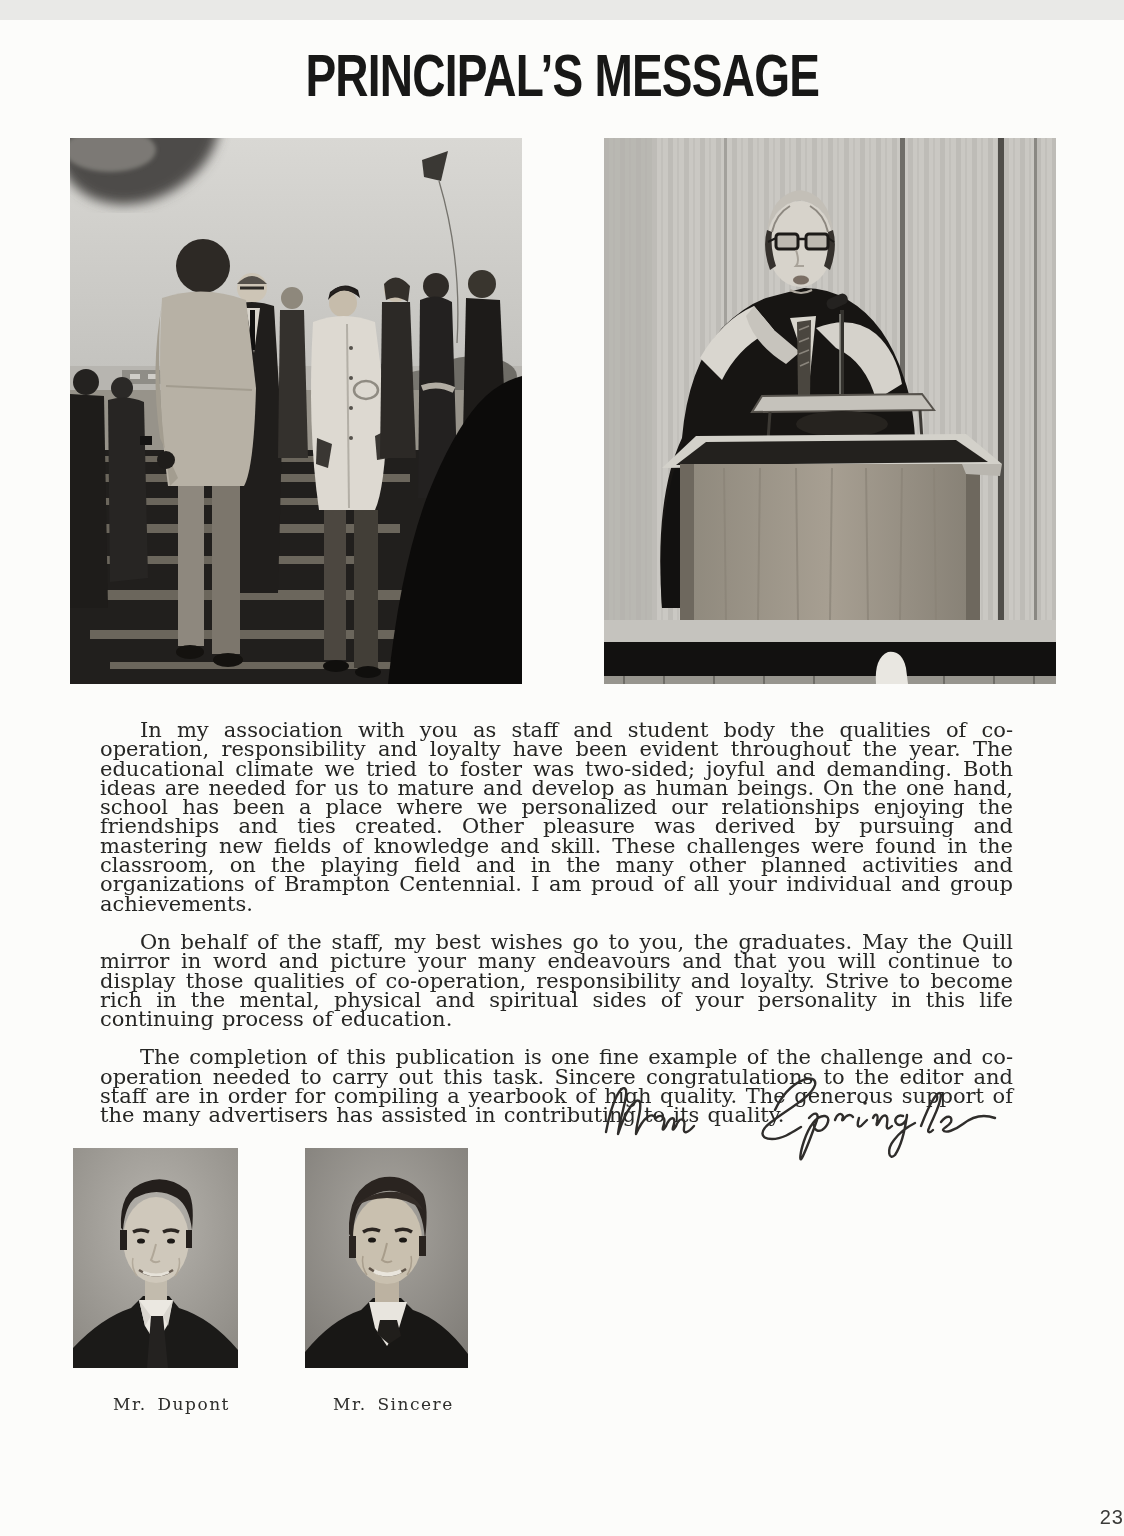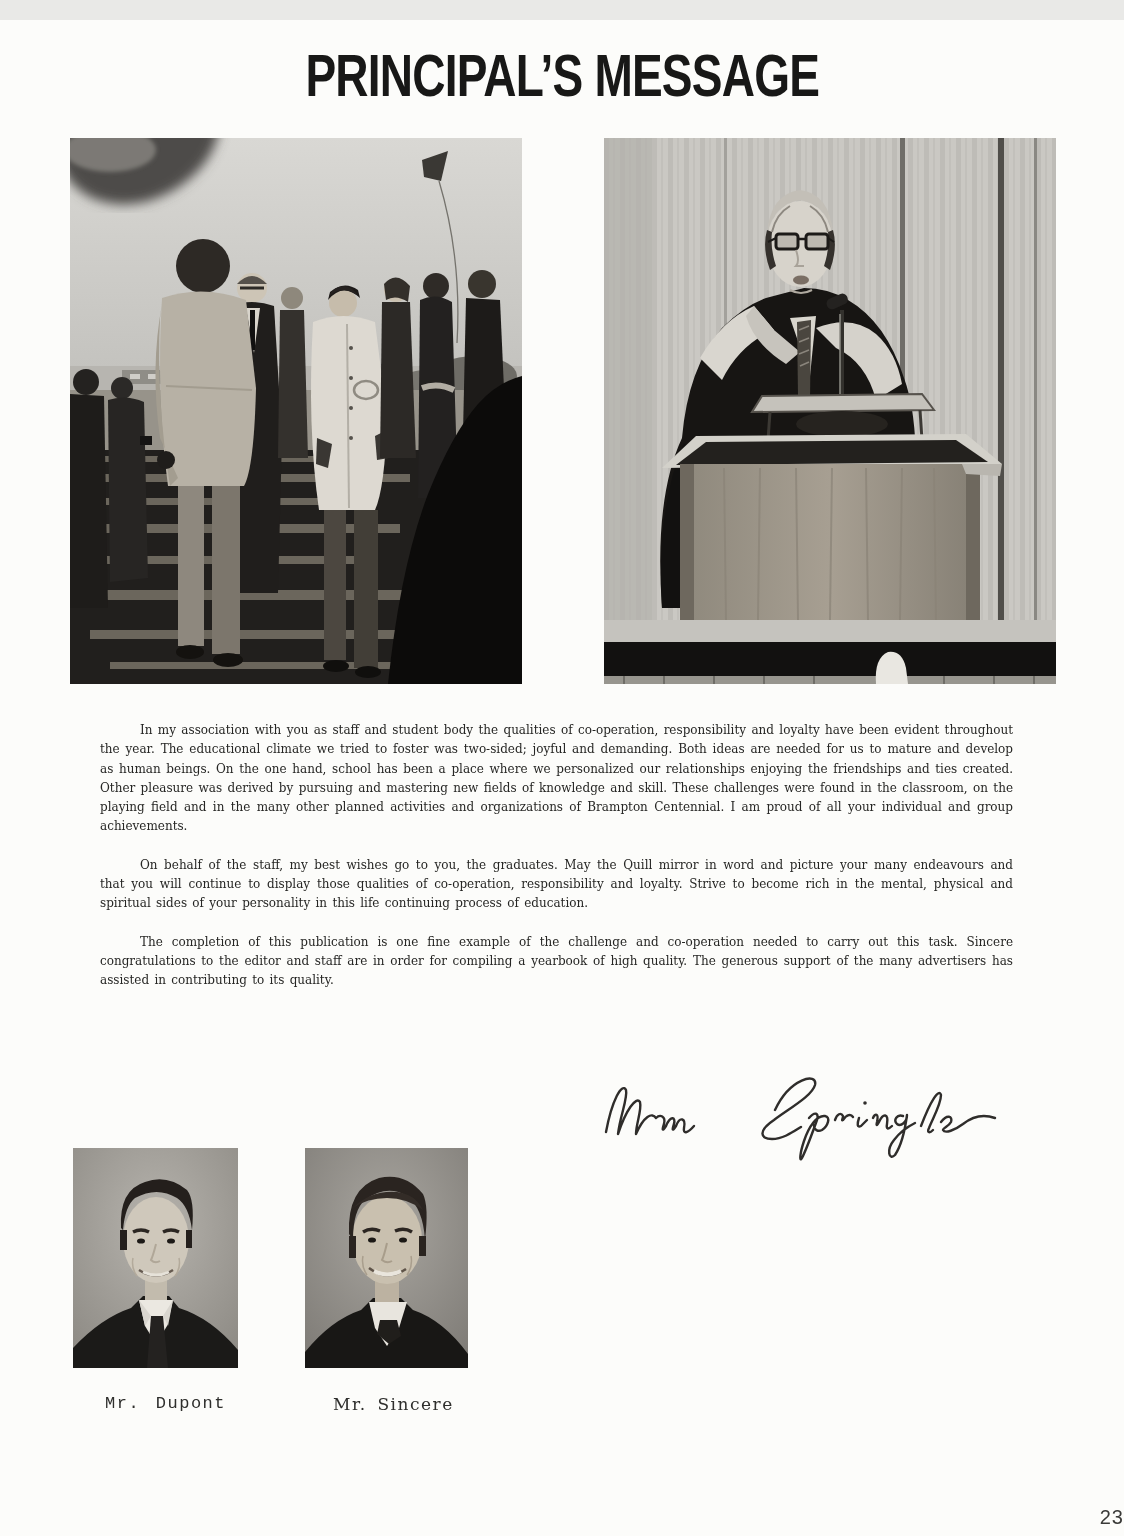--- a/index.html
+++ b/index.html
@@ -8,30 +8,30 @@
   .title{position:absolute;top:22px;left:0;width:100%;text-align:center;margin:0;
          font-family:"Liberation Sans", sans-serif;font-weight:bold;font-size:59px;
          color:#181817;letter-spacing:-1px;white-space:nowrap;}
   .title-inner{display:inline-block;transform:scaleX(0.78);transform-origin:center;}
   figure{margin:0;padding:0;}
   .photo{position:absolute;overflow:hidden;background:#c9c7c3;}
   .photo svg,.portrait svg{display:block;width:100%;height:100%;}
   .photo-crowd{left:70px;top:118px;width:452px;height:546px;}
   .photo-podium{left:604px;top:118px;width:452px;height:546px;}
   .bodytext{position:absolute;left:100px;top:701px;width:913px;color:#262624;
-            font-size:12px;line-height:19.3px;text-align:justify;}
+            font-size:21px;line-height:19.3px;text-align:justify;}
   .bodytext p{margin:0 0 19px 0;text-indent:40px;word-spacing:1.5px;}
   .signature{position:absolute;left:590px;top:1050px;width:420px;height:95px;}
   .signature svg{display:block;width:100%;height:100%;}
   .sr-only{position:absolute;width:1px;height:1px;overflow:hidden;clip:rect(0 0 0 0);white-space:nowrap;}
   .portrait{position:absolute;overflow:hidden;background:#a8a5a0;}
   .portrait-1{left:73px;top:1128px;width:165px;height:220px;}
   .portrait-2{left:305px;top:1128px;width:163px;height:220px;}
   .plabel{position:absolute;font-size:17px;color:#2e2e2c;letter-spacing:1.5px;word-spacing:4px;}
-  .plabel-1{left:105px;top:1374px;font-family:Liberation Mono, monospace;}
+  .plabel-1{left:113px;top:1374px;}
   .plabel-2{left:333px;top:1374px;}
   .pageno{position:absolute;top:1486px;left:0;width:100%;text-align:right;
           font-family:"Liberation Sans", sans-serif;font-size:20px;color:#3a3a38;letter-spacing:1px;}
 </style>
 </head>
 <body>
 
 <div class="page">
 
   <h1 class="title"><span class="title-inner">PRINCIPAL’S MESSAGE</span></h1>

